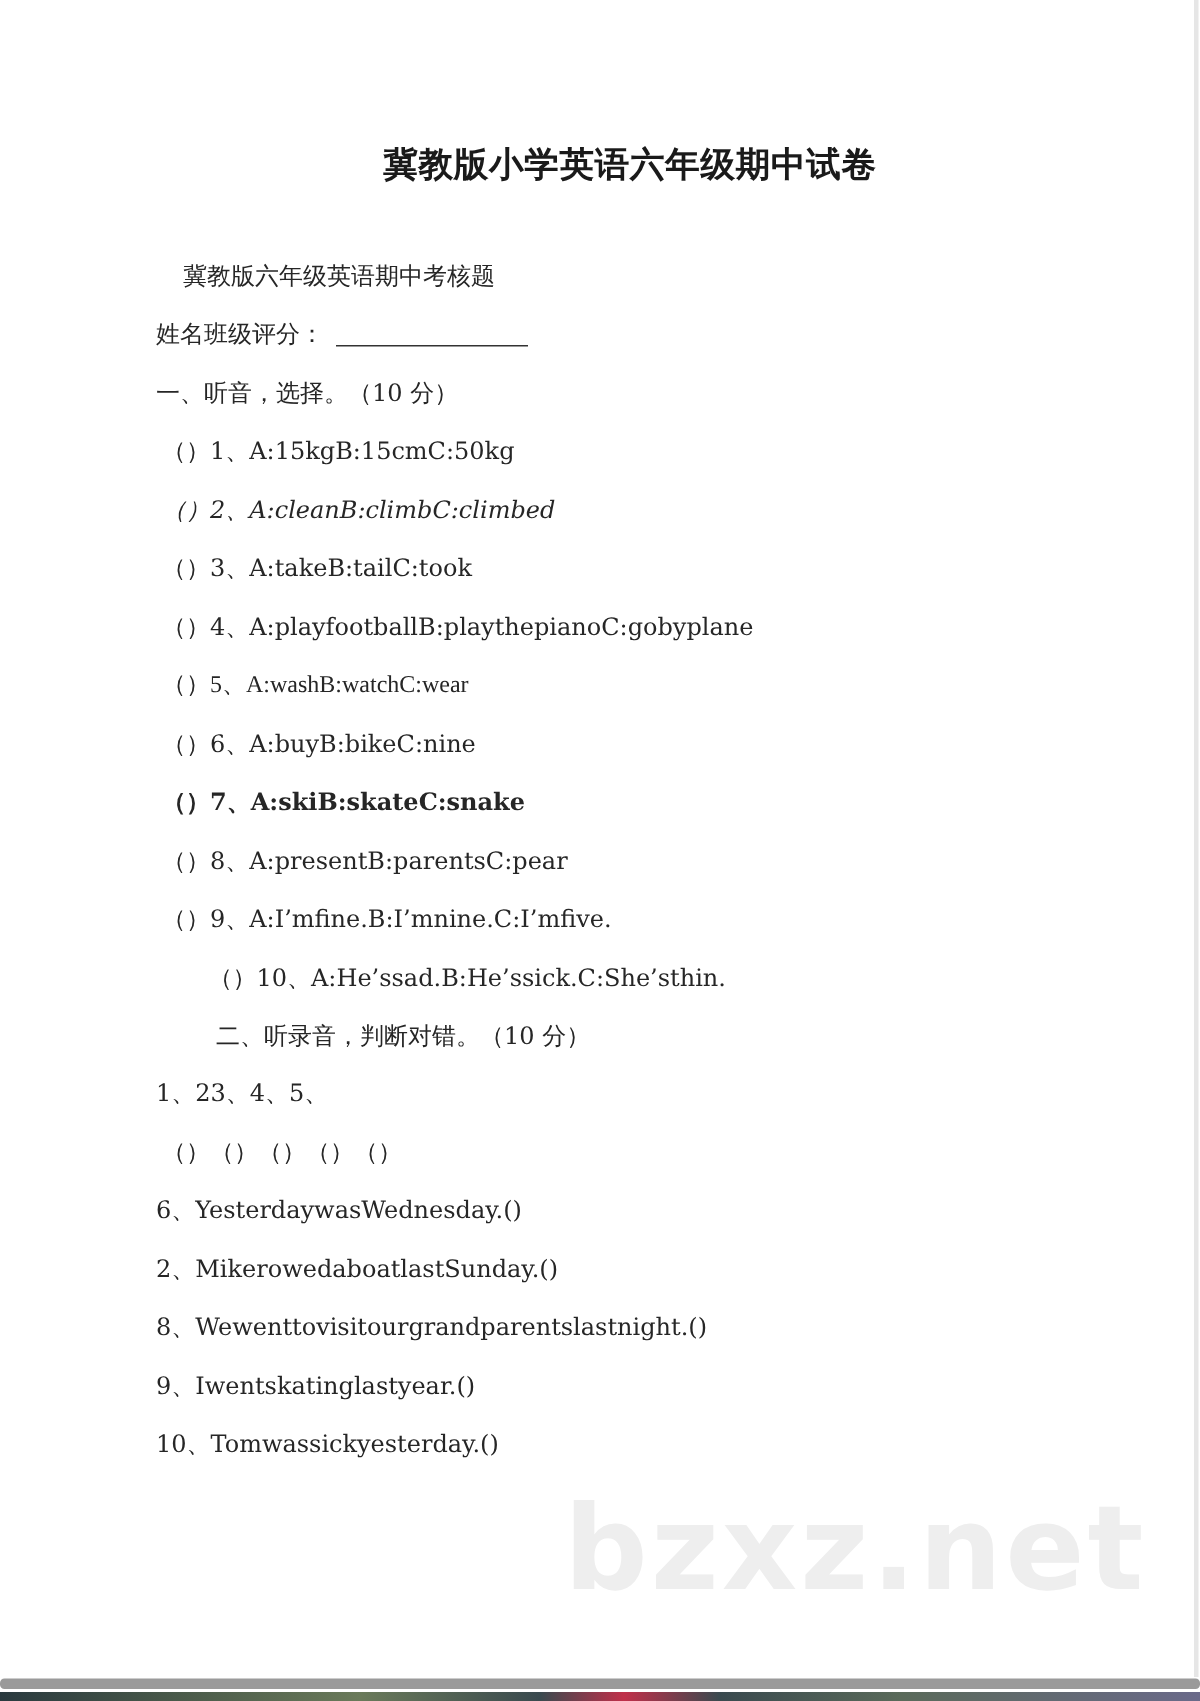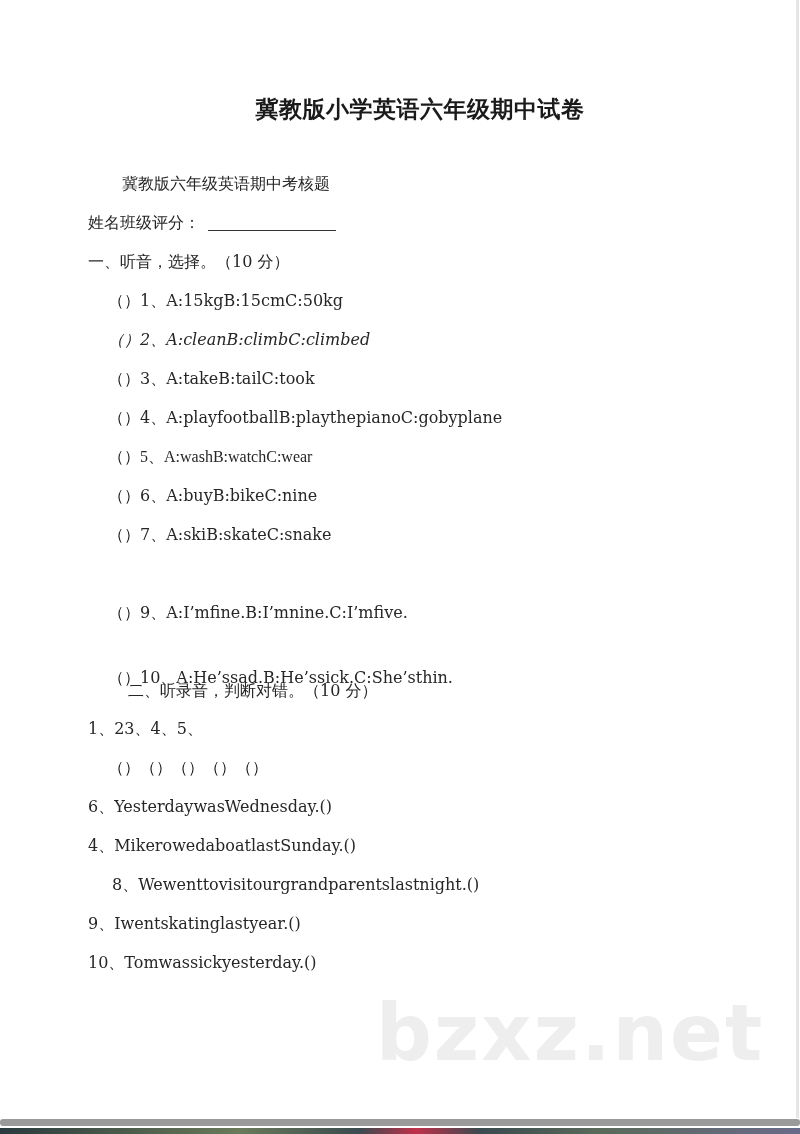--- a/index.html
+++ b/index.html
@@ -31,21 +31,21 @@
       top: 94px;
       text-align: center;
       font-family: "DejaVu Sans", "Liberation Sans", sans-serif;
       font-weight: bold;
       font-size: 23px;
       letter-spacing: 0.5px;
       color: #1a1a1a;
     }
     .line {
       position: absolute;
-      left: 88px;
+      left: 104px;
       font-size: 16px;
       white-space: nowrap;
       color: #262626;
       line-height: 20px;
     }
     .line.indent { left: 122px; }
     .line.q { left: 108px; }
     .blank {
       display: inline-block;
       width: 128px;
@@ -95,31 +95,32 @@
   </div>
 
   <div class="line" style="top:252px;">一、听音，选择。（10 分）</div>
 
   <div class="line q" style="top:291px;">（）1、A:15kgB:15cmC:50kg</div>
   <div class="line q" style="top:330px;font-style:italic;">（）2、A:cleanB:climbC:climbed</div>
   <div class="line q" style="top:369px;">（）3、A:takeB:tailC:took</div>
   <div class="line q" style="top:408px;">（）4、A:playfootballB:playthepianoC:gobyplane</div>
   <div class="line q" style="top:447px;font-family:Liberation Serif, serif;">（）5、A:washB:watchC:wear</div>
   <div class="line q" style="top:486px;">（）6、A:buyB:bikeC:nine</div>
-  <div class="line q" style="top:525px;">（）7、A:skiB:skateC:snake</div>
+  <div class="line q" style="top:525px;font-weight:bold;">（）7、A:skiB:skateC:snake</div>
+  <div class="line q" style="top:564px;">（）8、A:presentB:parentsC:pear</div>
   <div class="line q" style="top:603px;">（）9、A:I’mfine.B:I’mnine.C:I’mfive.</div>
-  <div class="line q" style="top:668px;">（）10、A:He’ssad.B:He’ssick.C:She’sthin.</div>
+  <div class="line q" style="top:642px;margin-left:31px;">（）10、A:He’ssad.B:He’ssick.C:She’sthin.</div>
 
   <div class="line" style="top:681px;margin-left:40px;">二、听录音，判断对错。（10 分）</div>
   <div class="line" style="top:719px;">1、23、4、5、</div>
   <div class="line q" style="top:758px;">（）（）（）（）（）</div>
 
   <div class="line" style="top:797px;">6、YesterdaywasWednesday.()</div>
-  <div class="line" style="top:836px;">4、MikerowedaboatlastSunday.()</div>
-  <div class="line" style="top:875px;margin-left:24px;">8、Wewenttovisitourgrandparentslastnight.()</div>
+  <div class="line" style="top:836px;">2、MikerowedaboatlastSunday.()</div>
+  <div class="line" style="top:875px;">8、Wewenttovisitourgrandparentslastnight.()</div>
   <div class="line" style="top:914px;">9、Iwentskatinglastyear.()</div>
   <div class="line" style="top:953px;">10、Tomwassickyesterday.()</div>
 
   <div class="watermark">bzxz.net</div>
 </div>
 
 <div class="scrollbar"></div>
 <div class="bottom-strip"></div>
 
 </body></html>

